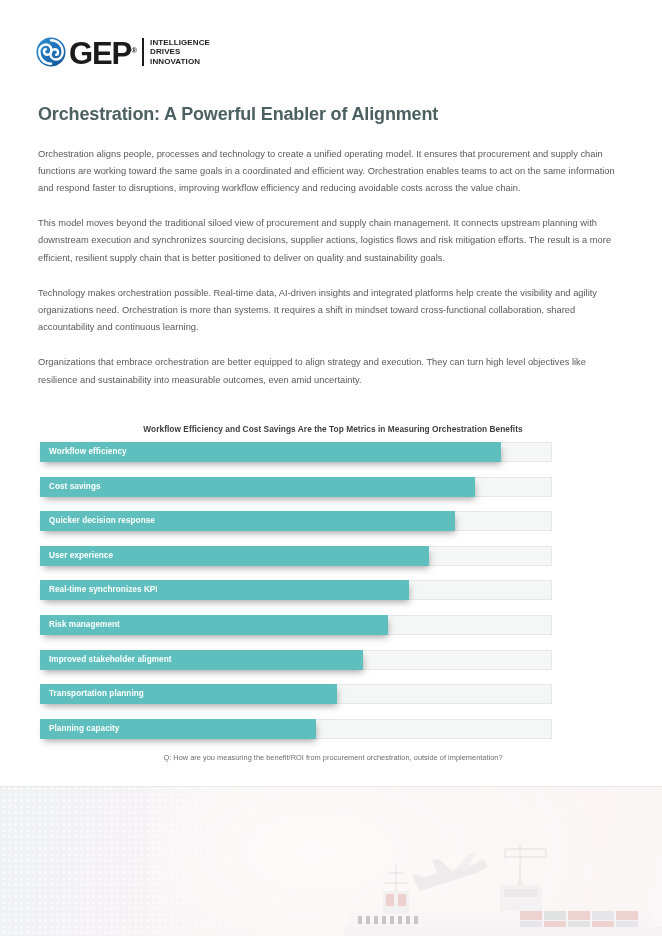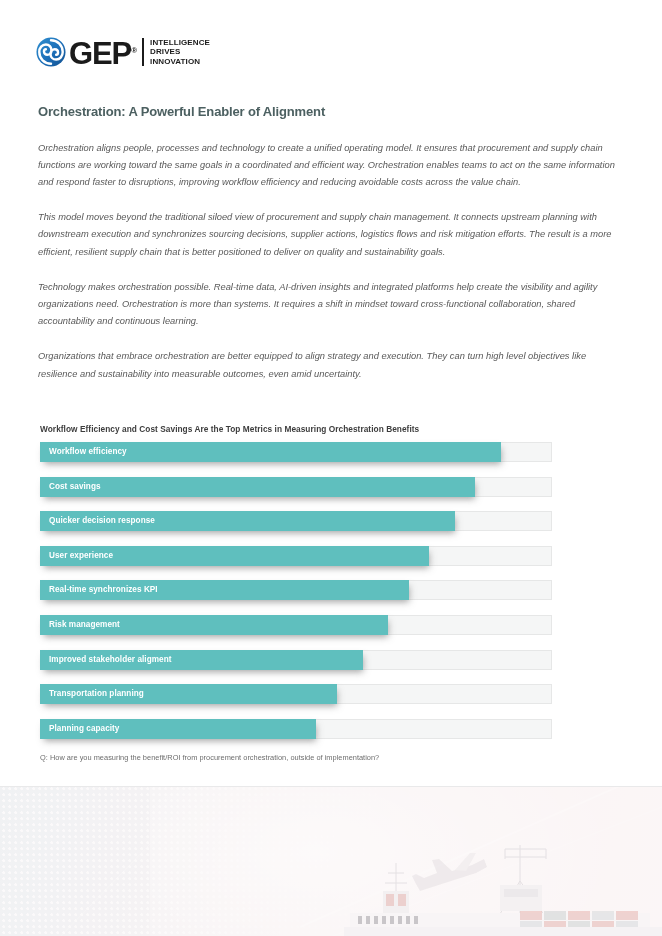--- a/index.html
+++ b/index.html
@@ -95,42 +95,42 @@
 
   
   .article {
     position: absolute;
     left: 38px;
     top: 104px;
     width: 586px;
   }
   h1.title {
     margin: 0 0 20px 0;
-    font-size: 13px;
+    font-size: 18px;
     font-weight: bold;
     color: #4c6061;
     letter-spacing: -0.15px;
     line-height: 1.2;
   }
   p.para {
     margin: 0 0 18px 0;
     font-size: 9.3px;
     line-height: 17.2px;
     color: #595959;
     letter-spacing: 0.01px;
     text-align: left;
-    font-style: italic;
   }
 
   
   .chart {
     position: absolute;
     left: 38px;
     top: 424px;
     width: 588px;
+    text-align: center;
   }
   .chart-title {
     font-size: 8.3px;
     font-weight: bold;
     color: #3d3d3d;
     letter-spacing: 0.05px;
     margin: 0 0 8px 2px;
   }
   .bars {
     position: relative;

